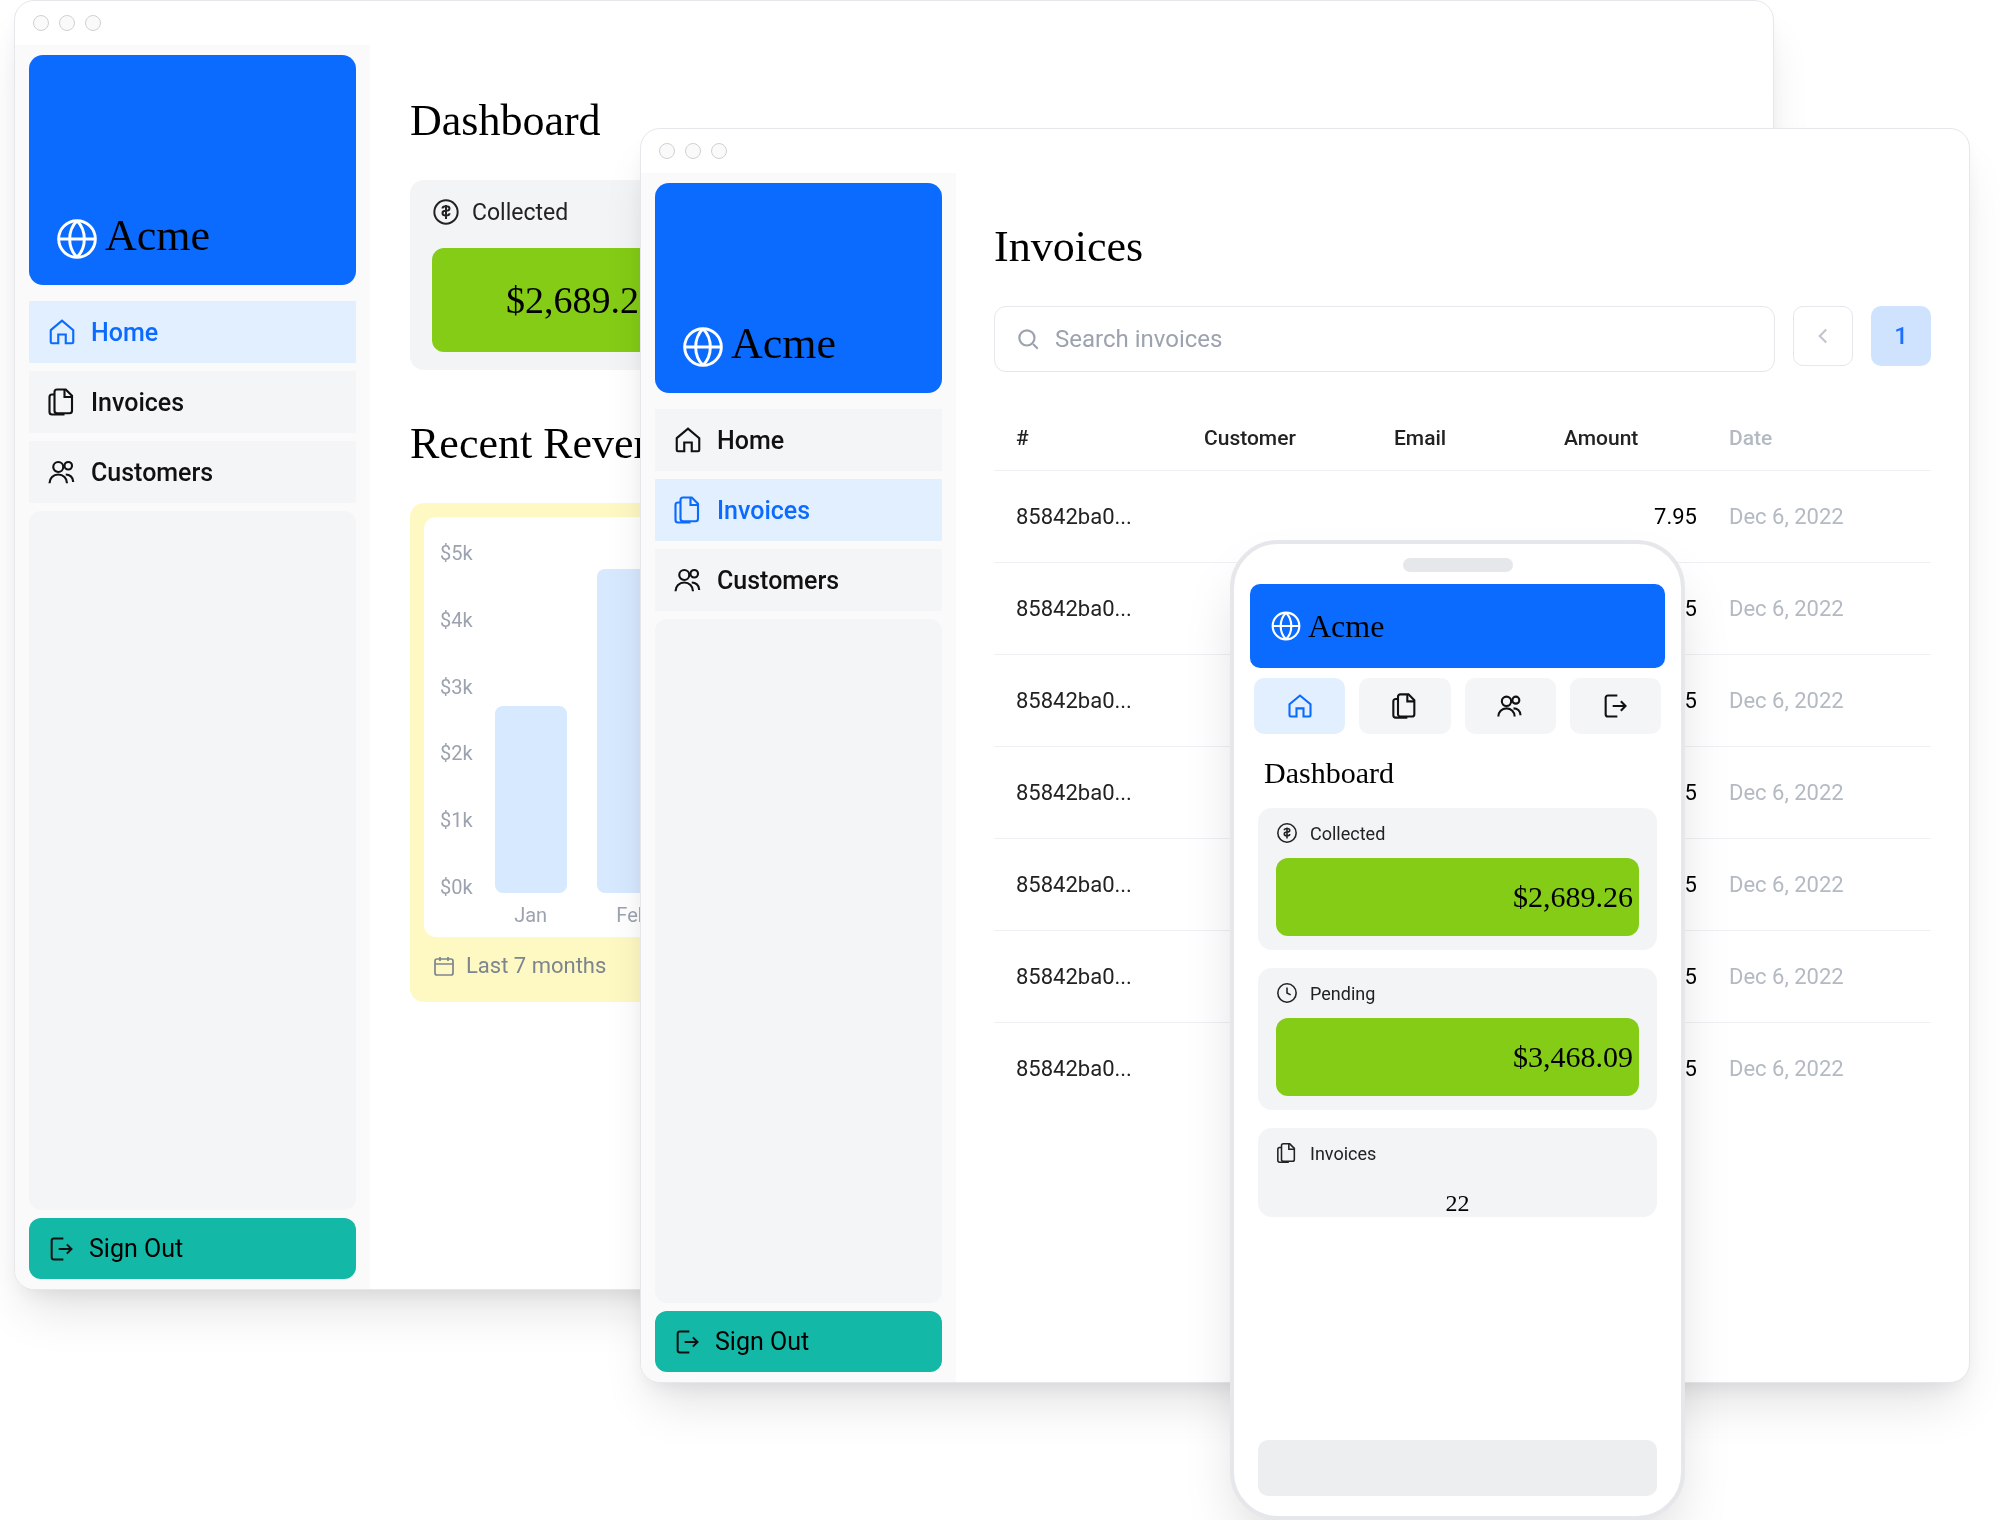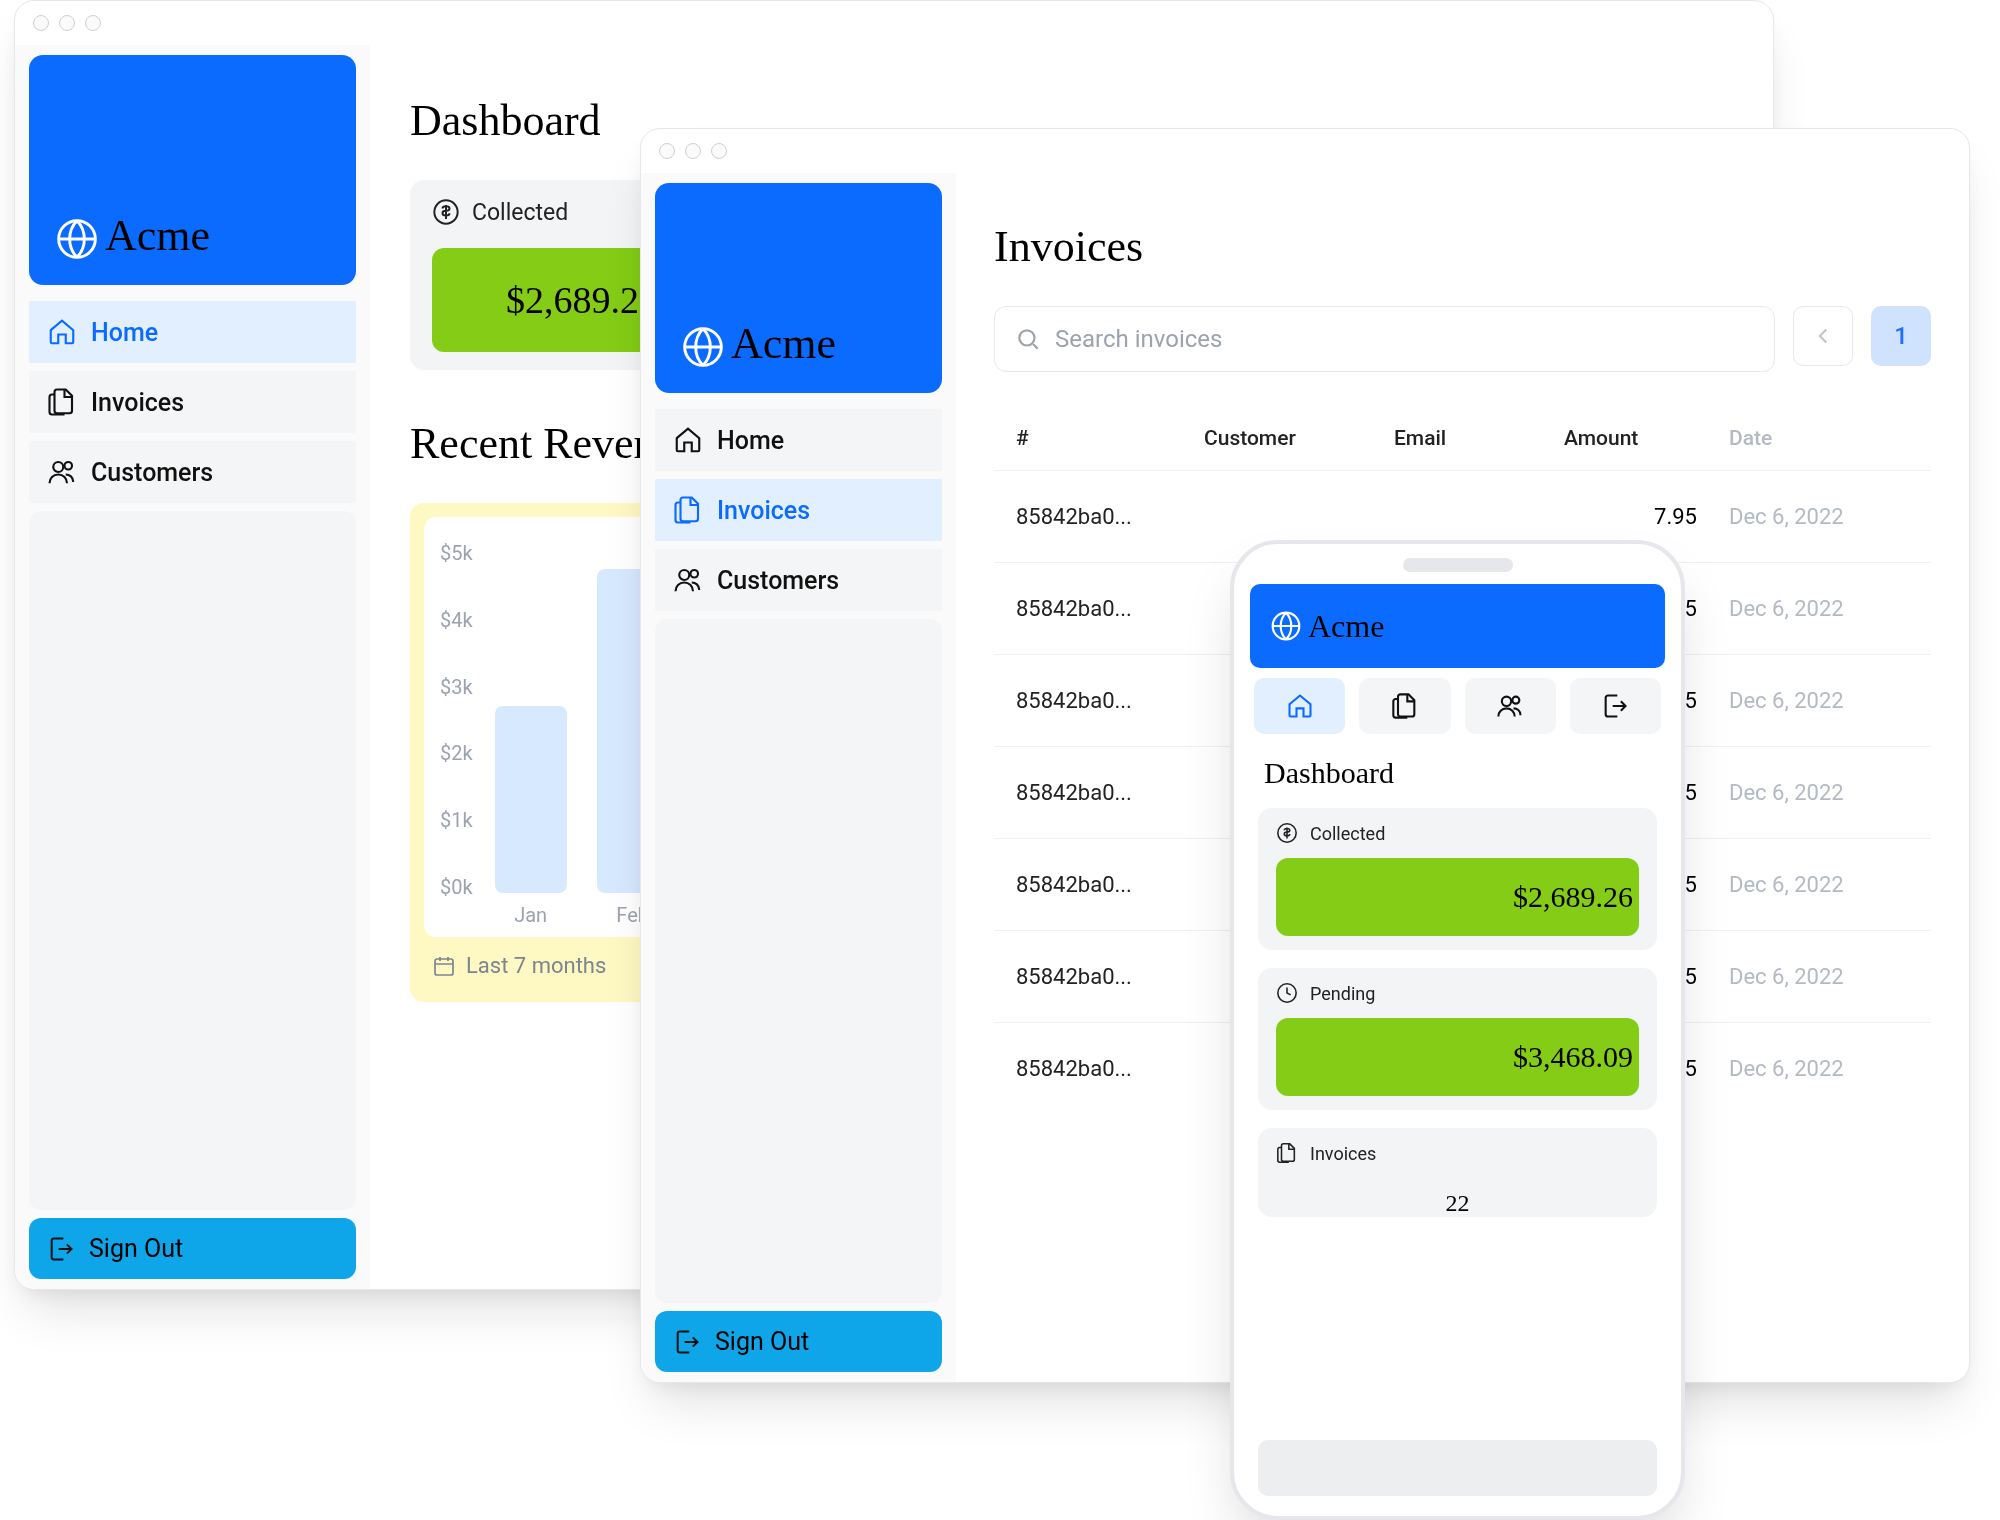--- a/index.html
+++ b/index.html
@@ -19,21 +19,21 @@
 
 .sidebar{display:flex;flex-direction:column;padding:10px 14px;background:#fafafb}
 .logo{background:#0b6bff;border-radius:14px;color:#000000;display:flex;align-items:flex-end;padding:24px 26px;margin-bottom:16px}
 .logo svg{width:44px;height:44px}
 .logo-text{font-family:Georgia,"Times New Roman",serif;font-size:44px;font-weight:400;margin-left:6px}
 .navitem{display:flex;align-items:center;gap:14px;padding:16px 18px;border-radius:1px;font-size:25px;font-weight:500;color:#111;cursor:pointer;margin-bottom:8px;background:#f4f5f6}
 .navitem.active{background:#e1efff;color:#0b6bff}
 .navitem svg{width:30px;height:30px;stroke:#111;stroke-width:1.7;fill:none}
 .navitem.active svg{stroke:#0b6bff}
 .spacer{flex:1;background:#f4f5f6;border-radius:12px;margin-bottom:8px}
-.signout{display:flex;align-items:center;gap:14px;padding:16px 18px;border-radius:12px;font-size:25px;background:#0ea5e9;cursor:pointer}
+.signout{display:flex;align-items:center;gap:14px;padding:16px 18px;border-radius:12px;font-size:25px;background:#14b8a6;cursor:pointer}
 .signout svg{width:28px;height:28px;stroke:#111;stroke-width:1.7;fill:none}
 
 
 .body{display:flex;height:calc(100% - 44px)}
 .win-1 .sidebar{width:355px}
 .win-2 .sidebar{width:315px}
 
 
 .dash{flex:1;padding:50px 40px 20px}
 .h1{font-family:Georgia,"Times New Roman",serif;font-size:44px;font-weight:400;margin-bottom:34px}

